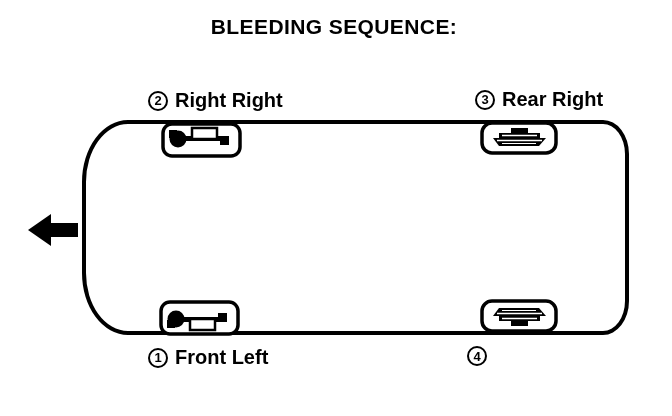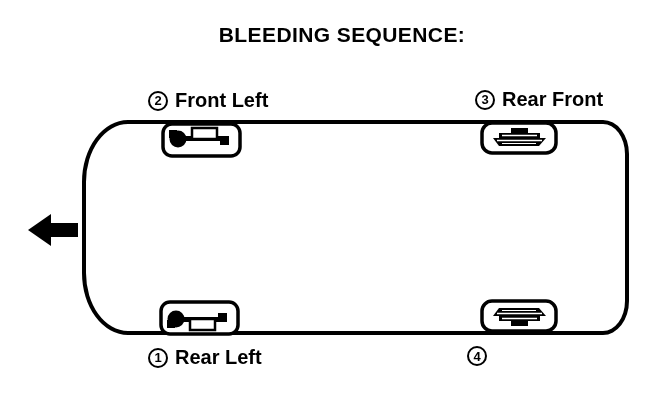--- a/index.html
+++ b/index.html
@@ -10,21 +10,21 @@
     background: #ffffff;
     color: #000;
     font-family: "Liberation Sans", sans-serif;
     overflow: hidden;
   }
   .title {
     position: absolute;
     top: 11px;
     left: 0;
     width: 660px;
-    margin: 12px;
+    margin: 4px;
     text-align: center;
     font-size: 21px;
     font-weight: bold;
     letter-spacing: 0.4px;
   }
   
   .car {
     position: absolute;
     left: 82px;
     top: 120px;
@@ -73,29 +73,29 @@
 </style>
 </head>
 <body>
 
 <div class="canvas">
 
   <h1 class="title">BLEEDING SEQUENCE:</h1>
 
   <div class="label pos-fr">
     <span class="num">2</span>
-    <span>Front Left</span>
+    <span>Right Right</span>
   </div>
   <div class="label pos-rr">
     <span class="num">3</span>
-    <span>Rear Front</span>
+    <span>Rear Right</span>
   </div>
   <div class="label pos-fl">
     <span class="num">1</span>
-    <span>Rear Left</span>
+    <span>Front Left</span>
   </div>
   <div class="label pos-rl">
     <span class="num">4</span>
   </div>
 
   <div class="car"></div>
 
   <div class="front-arrow">
     <svg width="50" height="34" viewBox="0 0 50 34">
       <polygon points="0,17 23,1 23,10 50,10 50,24 23,24 23,33" fill="#000"></polygon>

